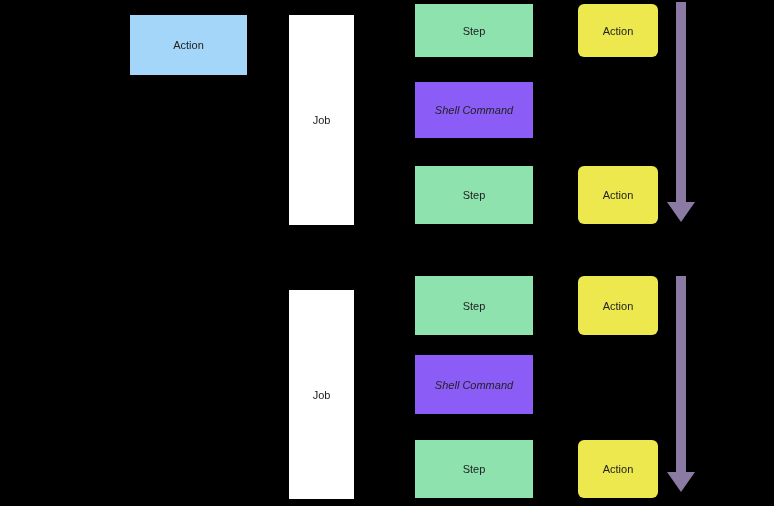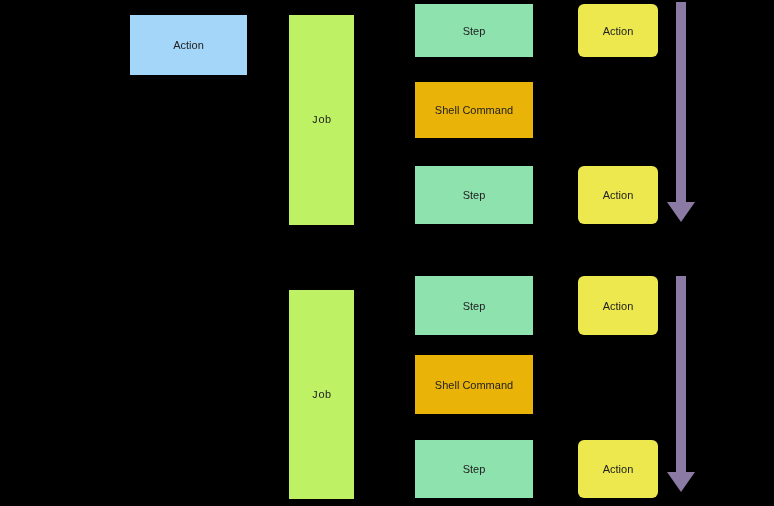--- a/index.html
+++ b/index.html
@@ -19,23 +19,23 @@
     position: absolute;
     display: flex;
     align-items: center;
     justify-content: center;
     font-size: 11px;
     color: #222222;
     text-align: center;
     box-sizing: border-box;
   }
   .event-box  { background: #A3D6F8; }
-  .job-box    { background: #bef264; font-family: Liberation Mono, monospace; }
+  .job-box    { background: #ffffff; }
   .step-box   { background: #8EE2AE; }
-  .shell-box  { background: #eab308; }
+  .shell-box  { background: #8b5cf6; font-style: italic; }
   .action-box { background: #EDE84E; border-radius: 6px; }
 
   
   .event   { left: 130px; top: 15px;  width: 117px; height: 60px; }
   .job1    { left: 289px; top: 15px;  width: 65px;  height: 210px; }
   .step1   { left: 415px; top: 4px;   width: 118px; height: 53px; }
   .action1 { left: 578px; top: 4px;   width: 80px;  height: 53px; }
   .shell1  { left: 415px; top: 82px;  width: 118px; height: 56px; }
   .step2   { left: 415px; top: 166px; width: 118px; height: 58px; }
   .action2 { left: 578px; top: 166px; width: 80px;  height: 58px; }

